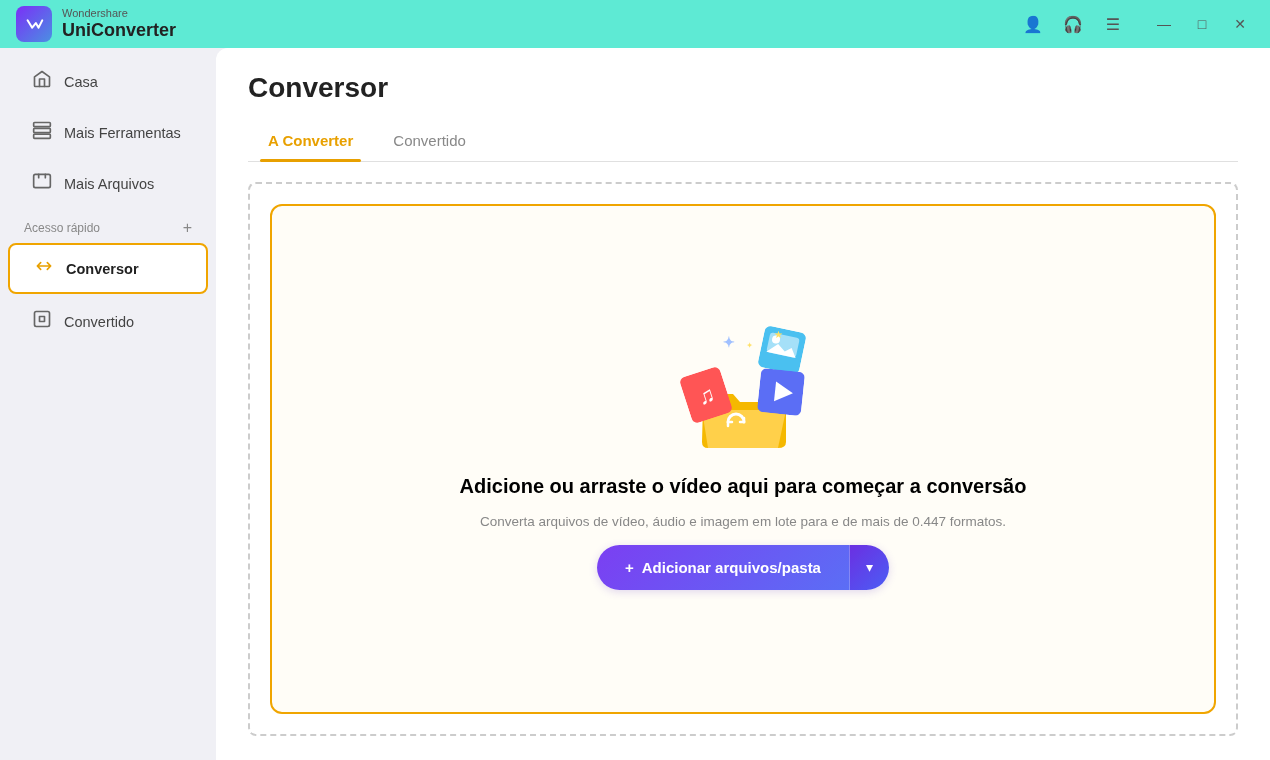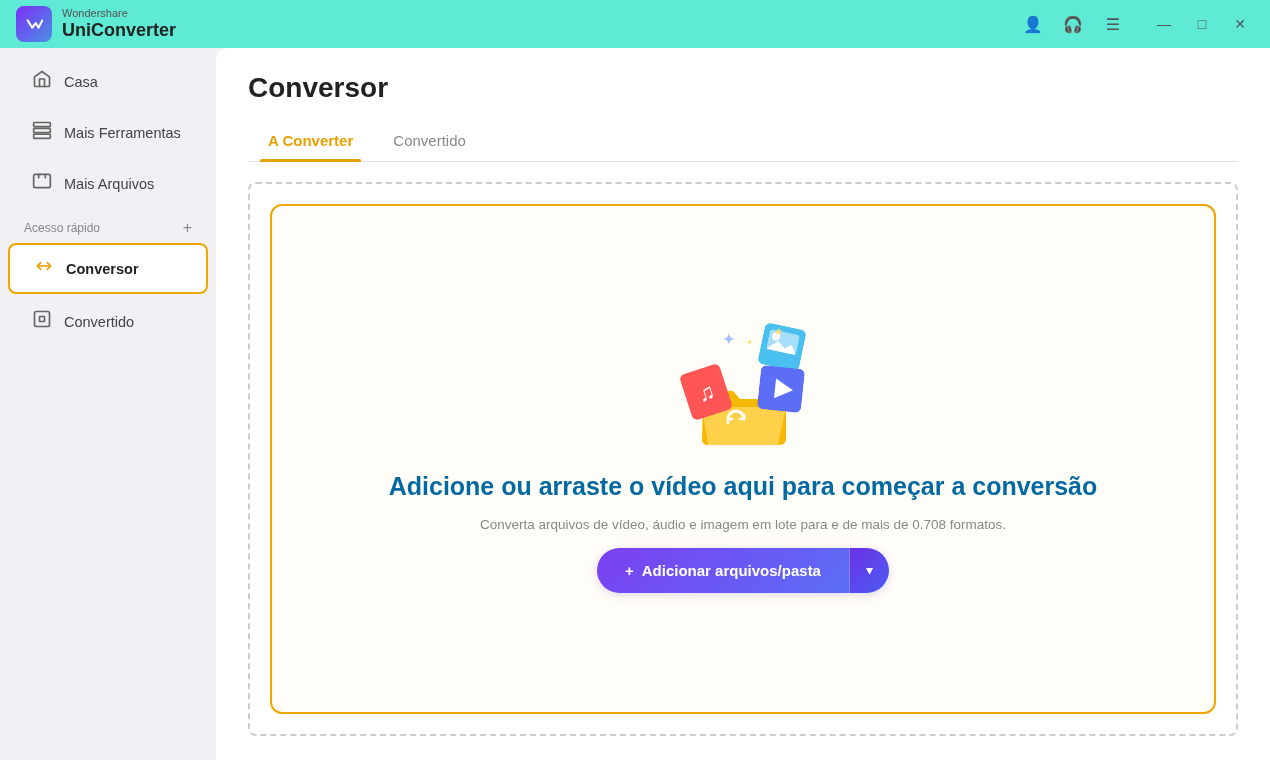--- a/index.html
+++ b/index.html
@@ -161,23 +161,23 @@
 
     
     .converter-illustration {
       position: relative;
       width: 120px;
       height: 120px;
       margin-bottom: 10px;
     }
 
     .drop-zone-title {
-      font-size: 25px;
+      font-size: 20px;
       font-weight: 700;
-      color: #0369a1;
+      color: #000000;
       text-align: right;
     }
     .drop-zone-subtitle {
       font-size: 13.5px;
       color: #888;
       text-align: center;
     }
 
     
     .add-btn-group {
@@ -331,21 +331,21 @@
             <rect width="44" height="44" rx="6" fill="#5b6ef5"></rect>
             <polygon points="16,12 16,32 34,22" fill="#fff"></polygon>
           </svg>
 
           <div style="position:absolute;top:5px;left:40px;color:#a0c0ff;font-size:14px;font-weight:bold;">✦</div>
           <div style="position:absolute;top:0;right:20px;color:#ffe066;font-size:10px;">★</div>
           <div style="position:absolute;top:12px;right:50px;color:#ffe066;font-size:8px;">✦</div>
         </div>
 
         <div class="drop-zone-title">Adicione ou arraste o vídeo aqui para começar a conversão</div>
-        <div class="drop-zone-subtitle">Converta arquivos de vídeo, áudio e imagem em lote para e de mais de 0.708 formatos.</div>
+        <div class="drop-zone-subtitle">Converta arquivos de vídeo, áudio e imagem em lote para e de mais de 0.447 formatos.</div>
 
         <div class="add-btn-group">
           <button class="add-main-btn">
             <span>+</span>
             <span>Adicionar arquivos/pasta</span>
           </button>
           <button class="add-dropdown-btn">▾</button>
         </div>
 
       </div>

